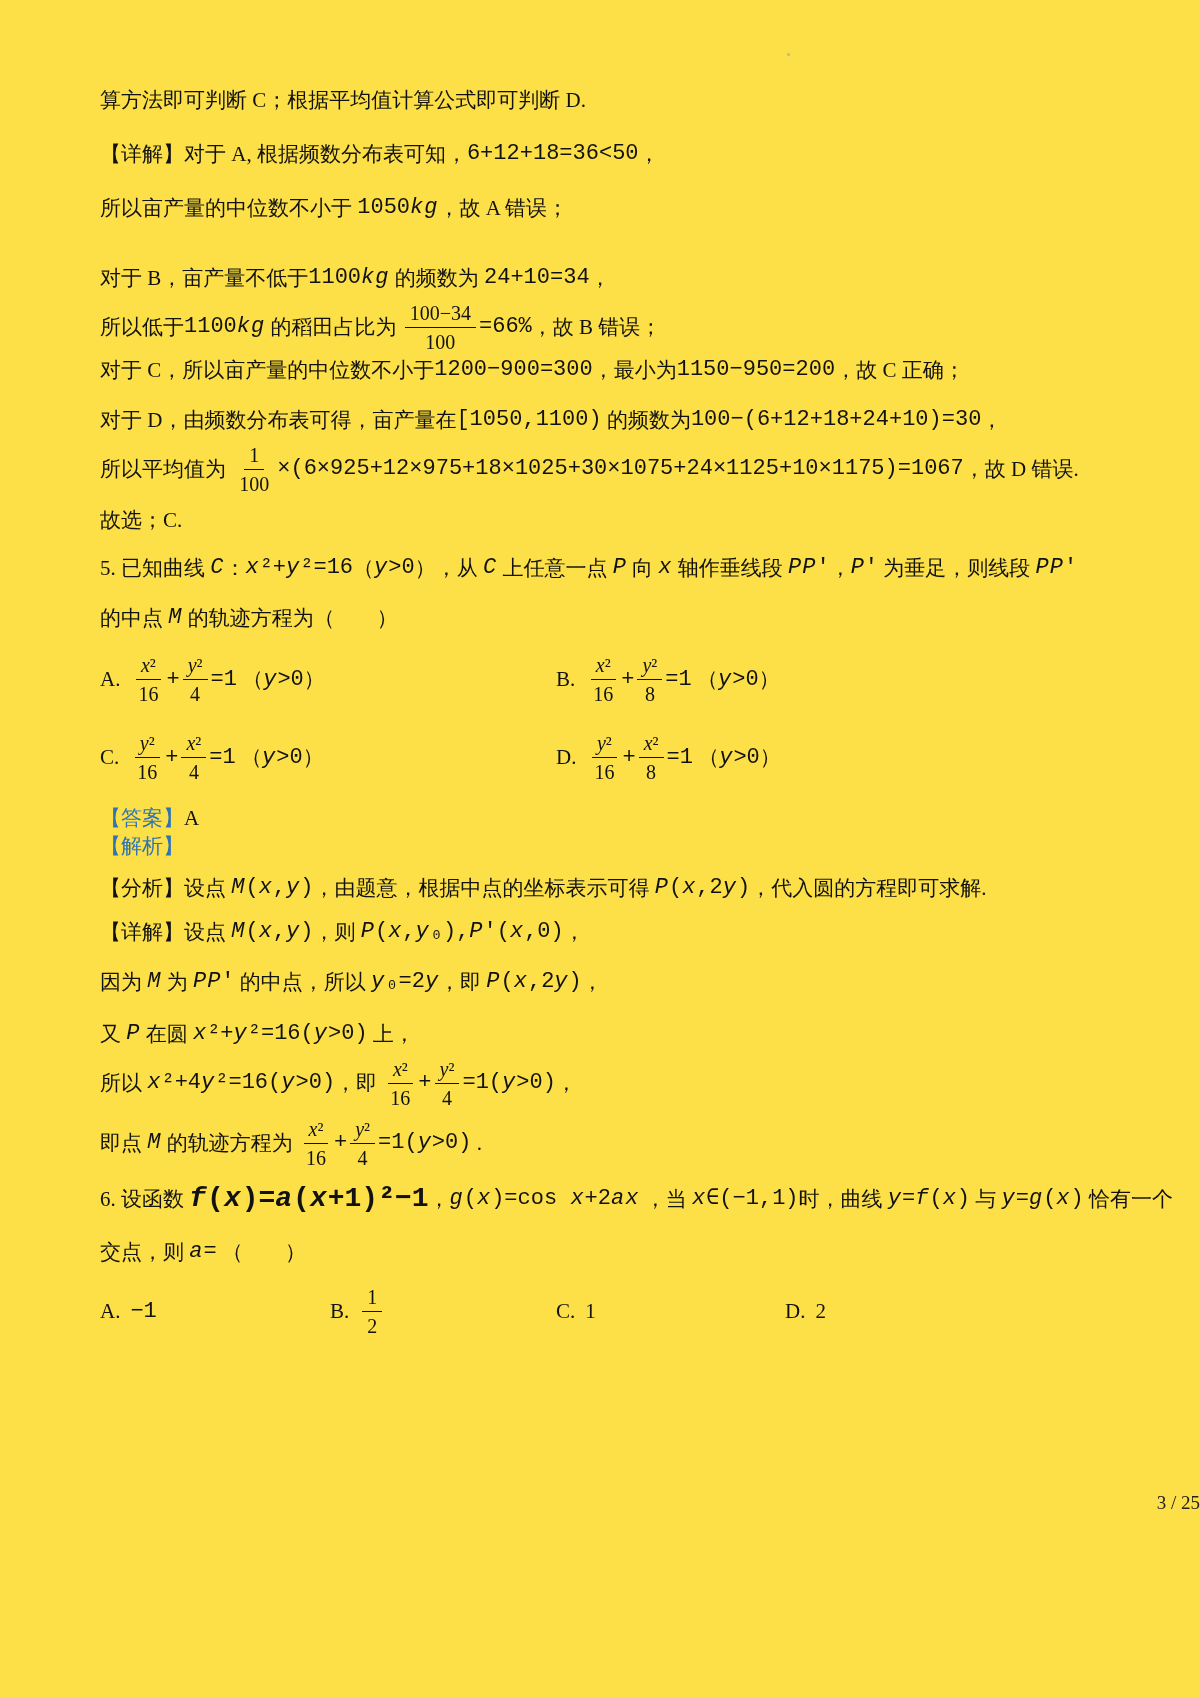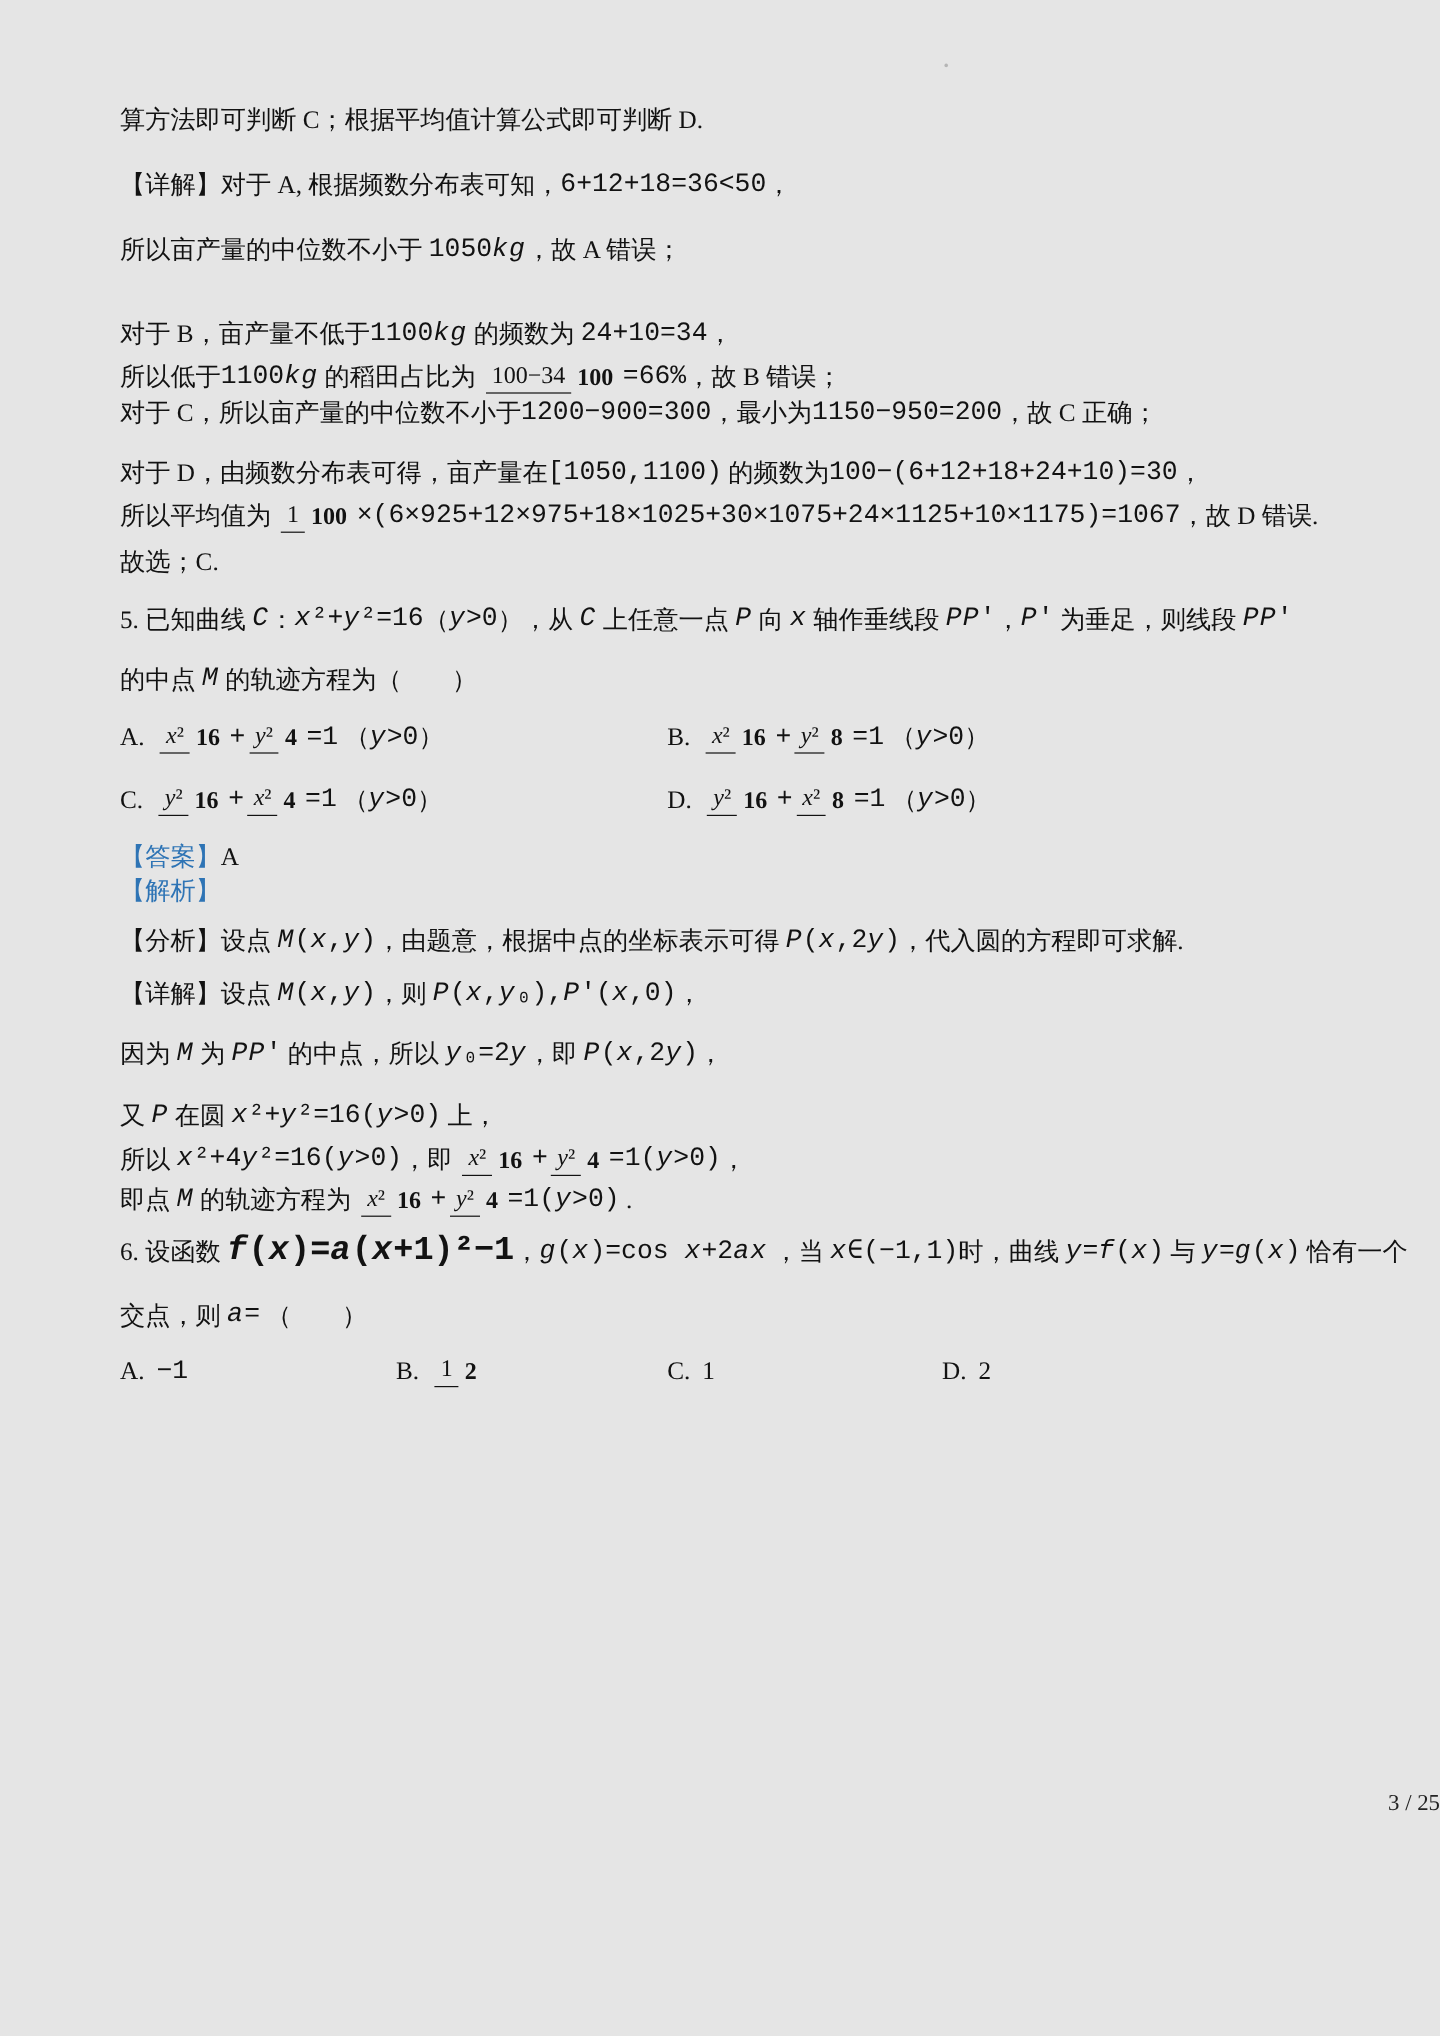--- a/index.html
+++ b/index.html
@@ -1,50 +1,50 @@
 <!DOCTYPE html>
 <html><head>
 <meta charset="utf-8">
 <style>
   html,body{margin:0;padding:0;background:#ffffff;}
   .page{
     position:relative;
     width:1200px;
     height:1697px;
-    background:#e5e5e5;
+    background:#fde047;
     overflow:hidden;
     font-family:"Liberation Serif","DejaVu Serif",serif;
     color:#121212;
     box-sizing:border-box;
     padding:88px 100px 0 100px;
   }
   .line{
     display:flex;
     align-items:center;
     white-space:pre;
     font-size:21px;
     line-height:24px;
   }
   .line span{white-space:pre;}
   .c{font-family:"Liberation Serif","DejaVu Serif",serif;}
   .m{font-family:Liberation Mono, monospace;font-size:22px;}
   .m i{font-style:italic;padding-right:1px;}
   .big{font-size:28px;font-weight:bold;line-height:34px;}
   .frac{
     display:inline-flex;
-    flex-direction:row;
+    flex-direction:column;
     align-items:center;
     vertical-align:middle;
     font-size:20px;
     line-height:1.2;
     margin:0 3px;
     text-align:center;
   }
   .frac .num{display:block;border-bottom:1.4px solid #121212;padding:1px 5px 2px 5px;}
-  .frac .den{display:block;padding:2px 5px 0 5px;font-weight:bold;}
+  .frac .den{display:block;padding:2px 5px 0 5px;}
   .blue-label{color:#2E74B5;}
   .opt-row{display:flex;align-items:center;}
   .opt{display:flex;align-items:center;font-size:21px;}
   .olabel{margin-right:10px;}
   .osegs{display:inline-flex;align-items:center;white-space:pre;}
   .osegs span{white-space:pre;}
   .footer{
     position:absolute;
     top:1492px;
     left:0;

